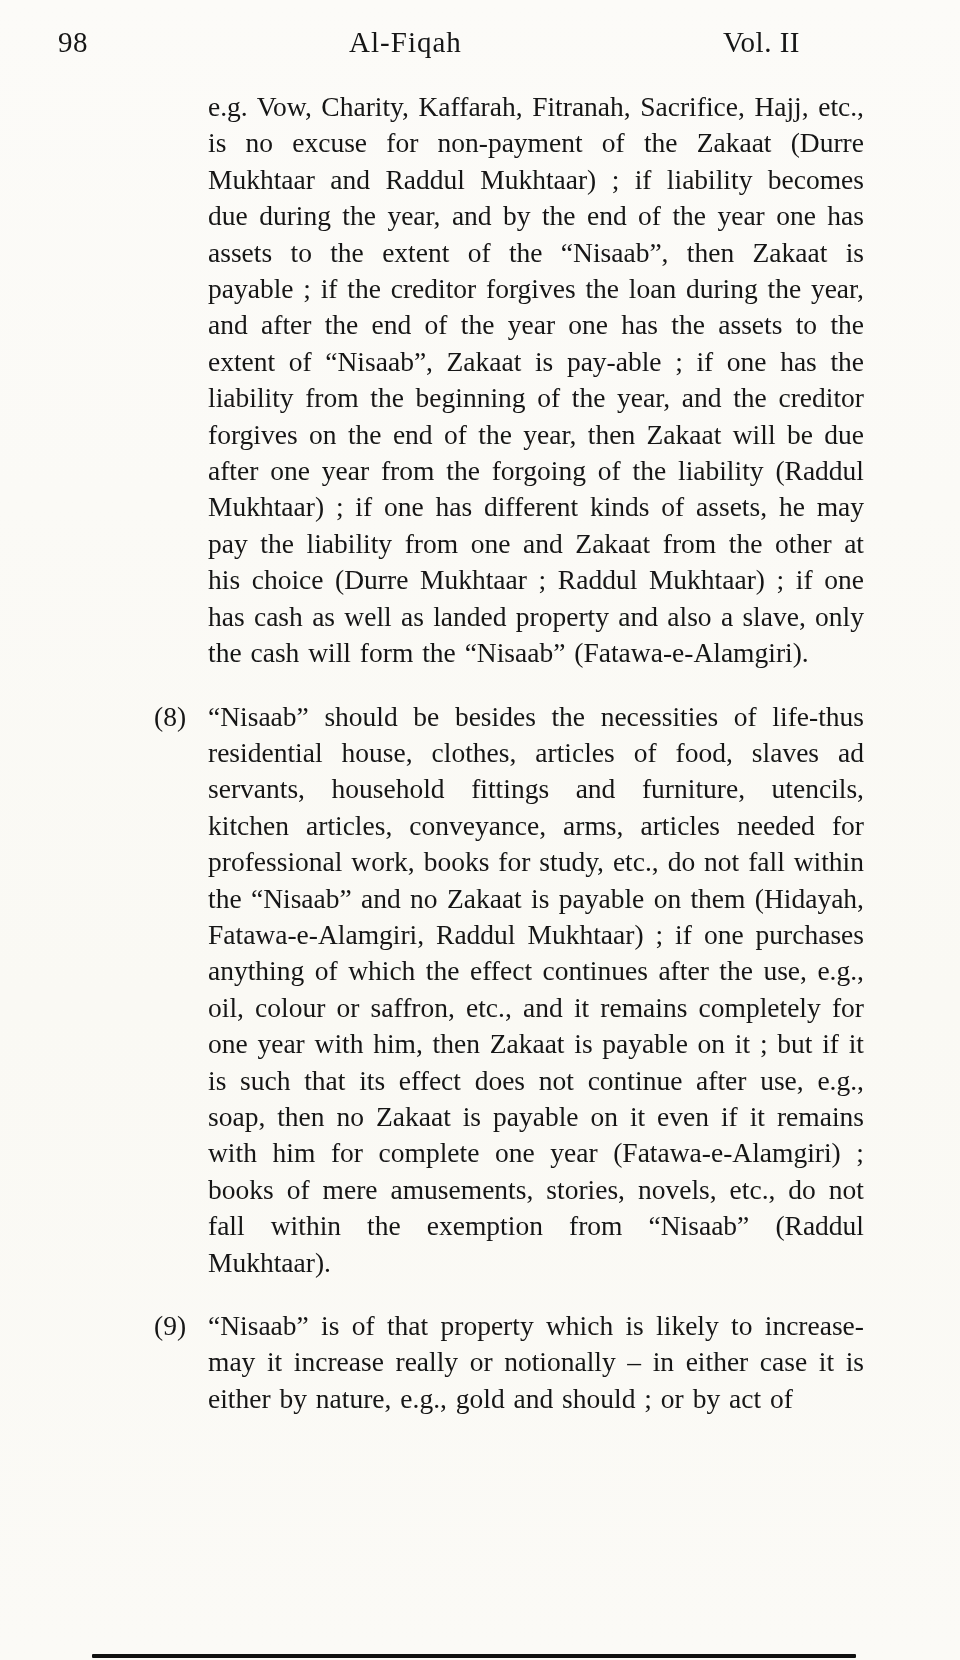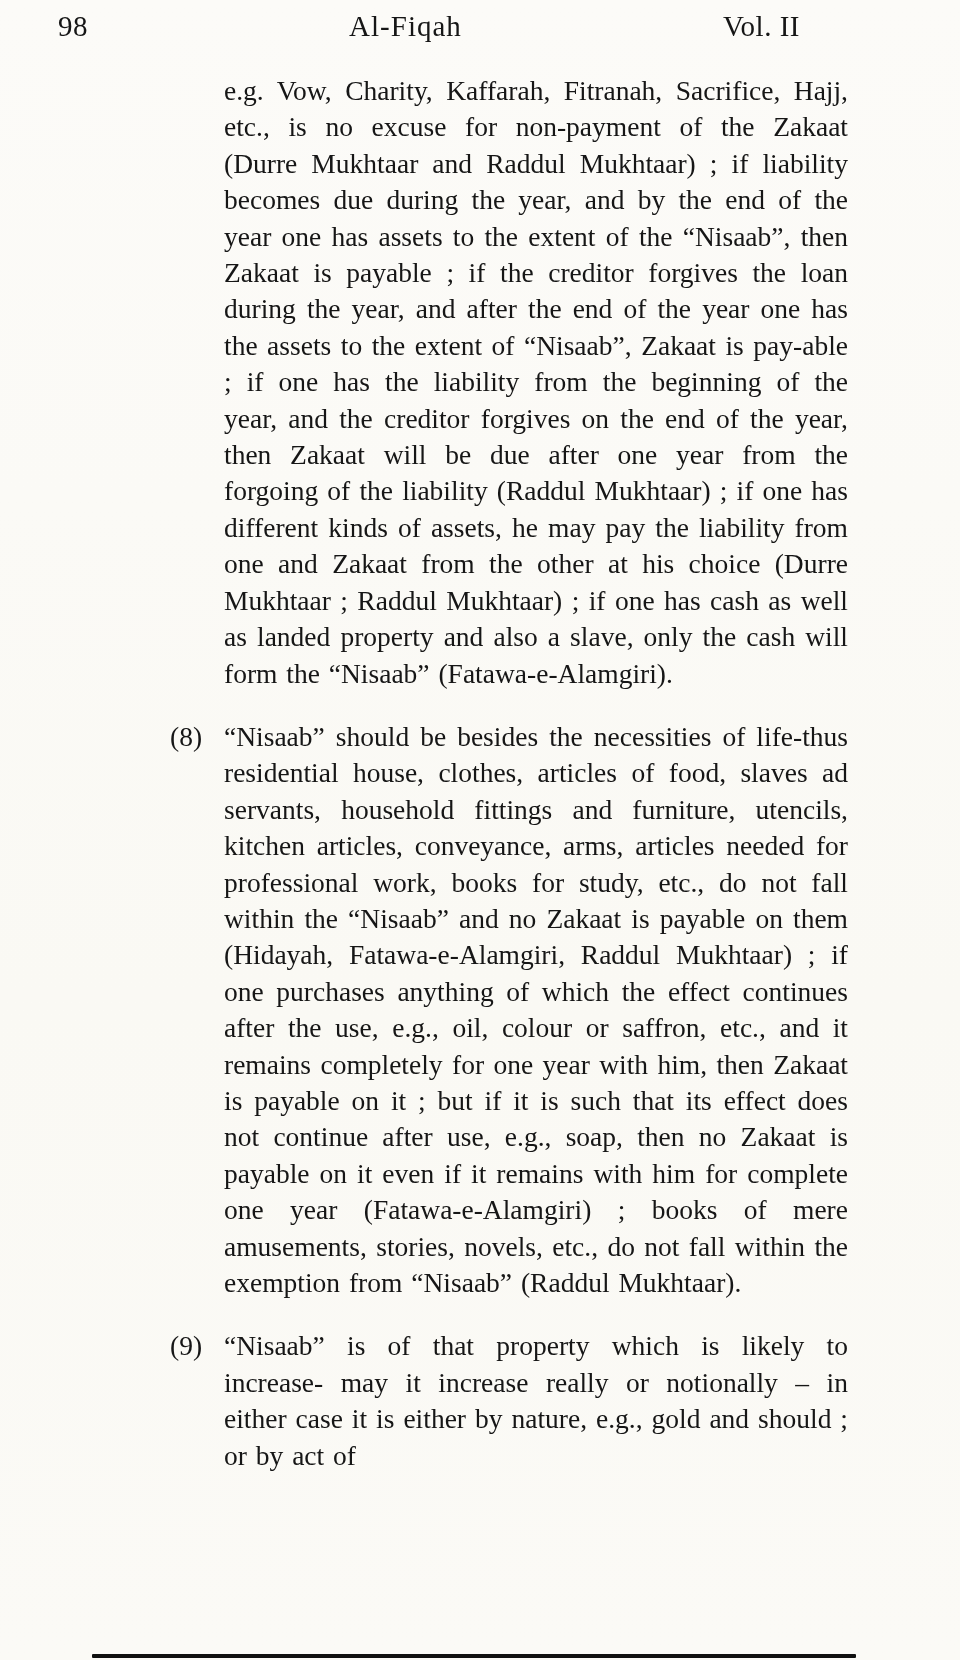--- a/index.html
+++ b/index.html
@@ -18,34 +18,34 @@
   .page {
     position: relative;
     width: 100%;
     height: 100%;
     background: linear-gradient(180deg, #fcfbf8 0%, #faf9f4 60%, #fbfaf6 100%);
   }
   .header {
     display: flex;
     justify-content: space-between;
     align-items: baseline;
-    padding: 10px 160px 0 58px;
+    padding: 26px 160px 0 58px;
     font-size: 29px;
     letter-spacing: 0.5px;
   }
   .header .title {
     letter-spacing: 1px;
   }
   .body-text {
     margin: 30px 0 0 208px;
     width: 656px;
   }
   p.para {
     position: relative;
-    margin: 16px;
+    margin: 0;
     font-size: 27.5px;
     line-height: 36.4px;
     text-align: justify;
     word-spacing: 2px;
   }
   p.para + p.para {
     margin-top: 27px;
   }
   .marker {
     position: absolute;

